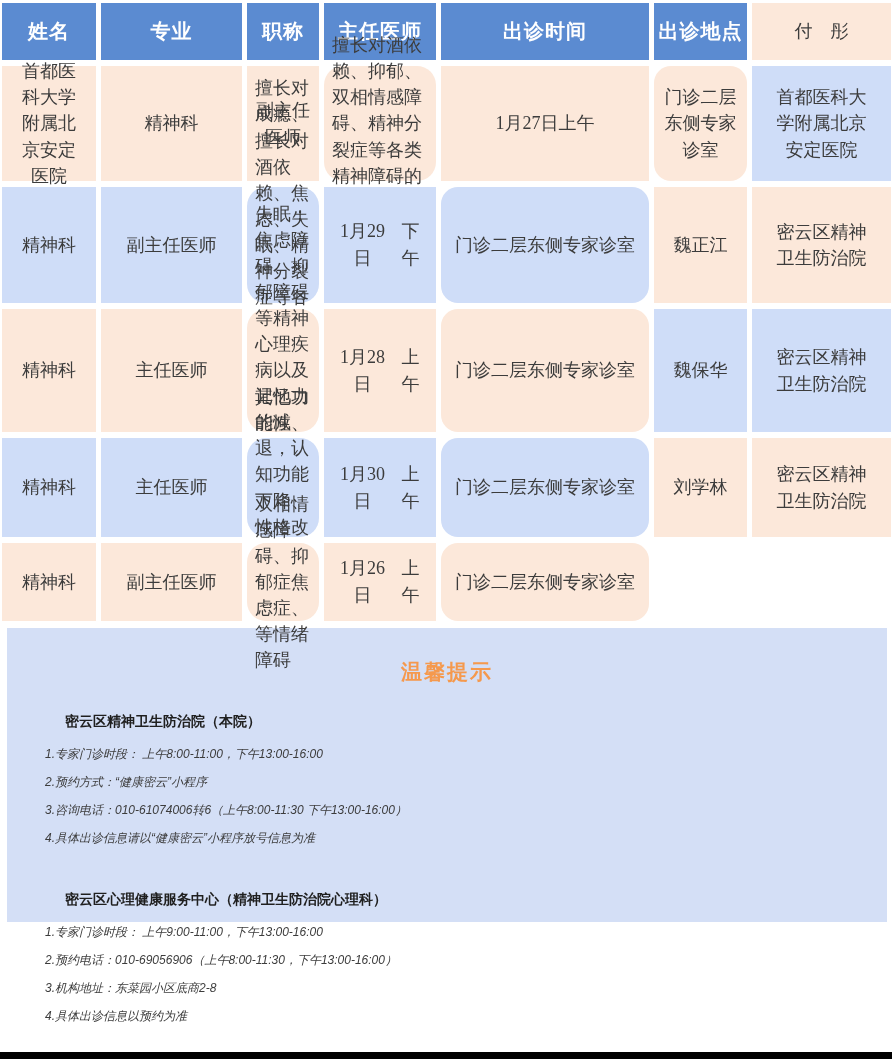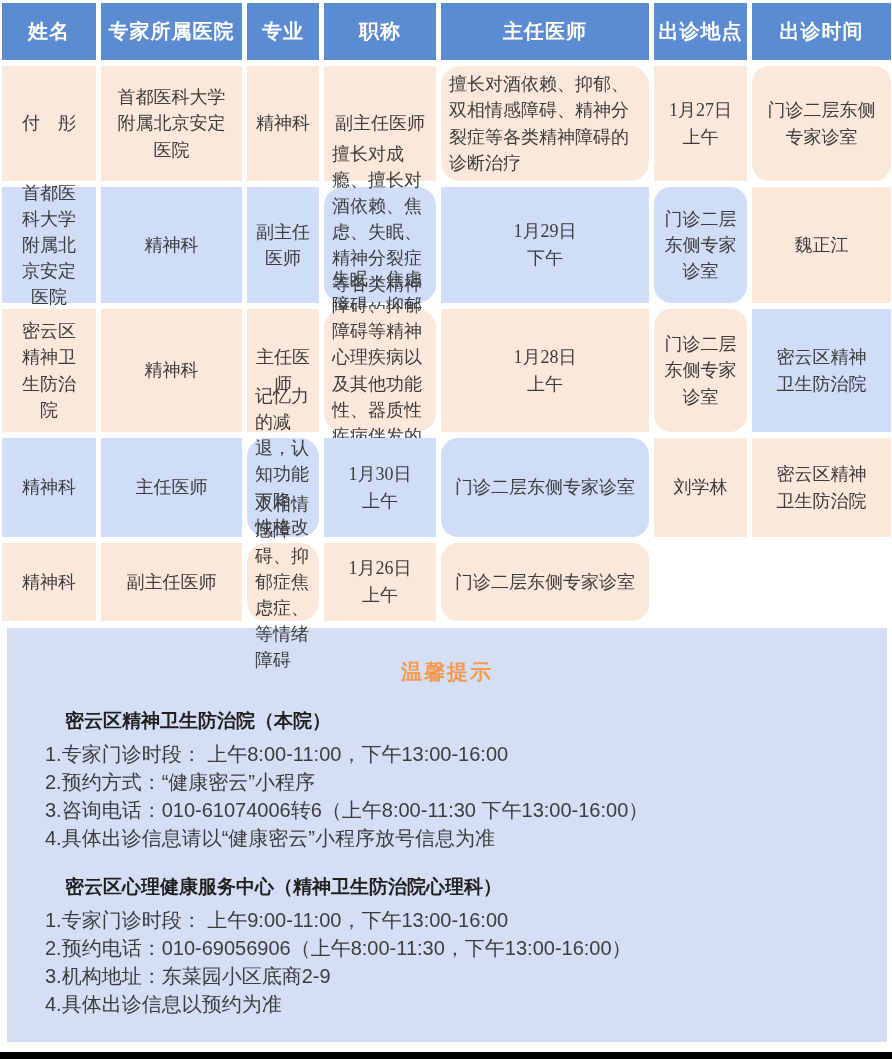--- a/index.html
+++ b/index.html
@@ -24,54 +24,53 @@
     font-family:"Liberation Serif", serif;
     font-size:18px;color:#3c3c3c;line-height:1.45;
     display:flex;align-items:center;justify-content:center;
     text-align:center;padding:0 8px;box-sizing:border-box;
   }
   .row-a{background:#fce8da;}
   .row-b{background:#cfddf8;}
   .cell.hospital{padding:0 16px;}
   .cell.location{padding:0 8px;border-radius:17px;}
   .cell.treats{justify-content:flex-start;text-align:left;padding:0 8px;border-radius:19px;}
-  .cell.time{flex-direction:column;line-height:1.5;}
+  .cell.time{flex-direction:row;line-height:1.5;}
   
   .tips-panel{
-    margin:7px 5px 0 7px;height:414px;background:#d4dff6;box-sizing:border-box;
+    margin:7px 5px 0 7px;height:294px;background:#d4dff6;box-sizing:border-box;
     padding-top:30px;color:#3c3c3c;
   }
   .tips-title{
     text-align:center;font-size:21px;font-weight:bold;color:#f5994d;
     letter-spacing:2px;height:28px;line-height:28px;
   }
   .tips-heading{
-    font-weight:bold;font-size:19px;color:#1f1f1f;
+    font-weight:bold;font-size:14px;color:#1f1f1f;
     padding-left:58px;margin-top:22px;height:26px;line-height:26px;
   }
-  .tips-heading.second{margin-top:22px;font-family:Liberation Serif, serif;}
+  .tips-heading.second{margin-top:34px;}
   .tips-list{margin:6px 0 0 0;padding:0 20px 0 38px;list-style:none;}
-  .tips-list li{font-size:20px;line-height:28px;white-space:nowrap;}
+  .tips-list li{font-size:12px;line-height:28px;white-space:nowrap;font-style:italic;}
   
   .bottom-bar{
     position:absolute;left:0;bottom:0;width:892px;height:7px;background:#000000;
   }
 </style>
 </head>
 <body>
 
 <div class="schedule-table">
 
   <div class="hcell">姓名</div>
-  <div class="hcell">专家所属医院</div>
   <div class="hcell">专业</div>
   <div class="hcell">职称</div>
   <div class="hcell">主任医师</div>
+  <div class="hcell">出诊时间</div>
   <div class="hcell">出诊地点</div>
-  <div class="hcell">出诊时间</div>
 
   <div class="cell row-a name">付　彤</div>
   <div class="cell row-a hospital">首都医科大学附属北京安定医院</div>
   <div class="cell row-a specialty">精神科</div>
   <div class="cell row-a title">副主任医师</div>
   <div class="cell row-a treats">擅长对酒依赖、抑郁、双相情感障碍、精神分裂症等各类精神障碍的诊断治疗</div>
   <div class="cell row-a time">
     <span>1月27日</span>
     <span>上午</span>
   </div>
@@ -91,20 +90,21 @@
   <div class="cell row-a hospital">密云区精神卫生防治院</div>
   <div class="cell row-a specialty">精神科</div>
   <div class="cell row-a title">主任医师</div>
   <div class="cell row-a treats">失眠；焦虑障碍、抑郁障碍等精神心理疾病以及其他功能性、器质性疾病伴发的睡眠障碍</div>
   <div class="cell row-a time">
     <span>1月28日</span>
     <span>上午</span>
   </div>
   <div class="cell row-a location">门诊二层东侧专家诊室</div>
 
+  <div class="cell row-b name">魏保华</div>
   <div class="cell row-b hospital">密云区精神卫生防治院</div>
   <div class="cell row-b specialty">精神科</div>
   <div class="cell row-b title">主任医师</div>
   <div class="cell row-b treats">记忆力的减退，认知功能下降、性格改变伴行为异常</div>
   <div class="cell row-b time">
     <span>1月30日</span>
     <span>上午</span>
   </div>
   <div class="cell row-b location">门诊二层东侧专家诊室</div>
 
@@ -128,18 +128,18 @@
     <li>1.专家门诊时段：  上午8:00-11:00，下午13:00-16:00</li>
     <li>2.预约方式：“健康密云”小程序</li>
     <li>3.咨询电话：010-61074006转6（上午8:00-11:30 下午13:00-16:00）</li>
     <li>4.具体出诊信息请以“健康密云”小程序放号信息为准</li>
   </ul>
 
   <div class="tips-heading second">密云区心理健康服务中心（精神卫生防治院心理科）</div>
   <ul class="tips-list">
     <li>1.专家门诊时段：  上午9:00-11:00，下午13:00-16:00</li>
     <li>2.预约电话：010-69056906（上午8:00-11:30，下午13:00-16:00）</li>
-    <li>3.机构地址：东菜园小区底商2-9</li>
+    <li>3.机构地址：东菜园小区底商2-8</li>
     <li>4.具体出诊信息以预约为准</li>
   </ul>
 </div>
 
 <div class="bottom-bar"></div>
 
 </body></html>

